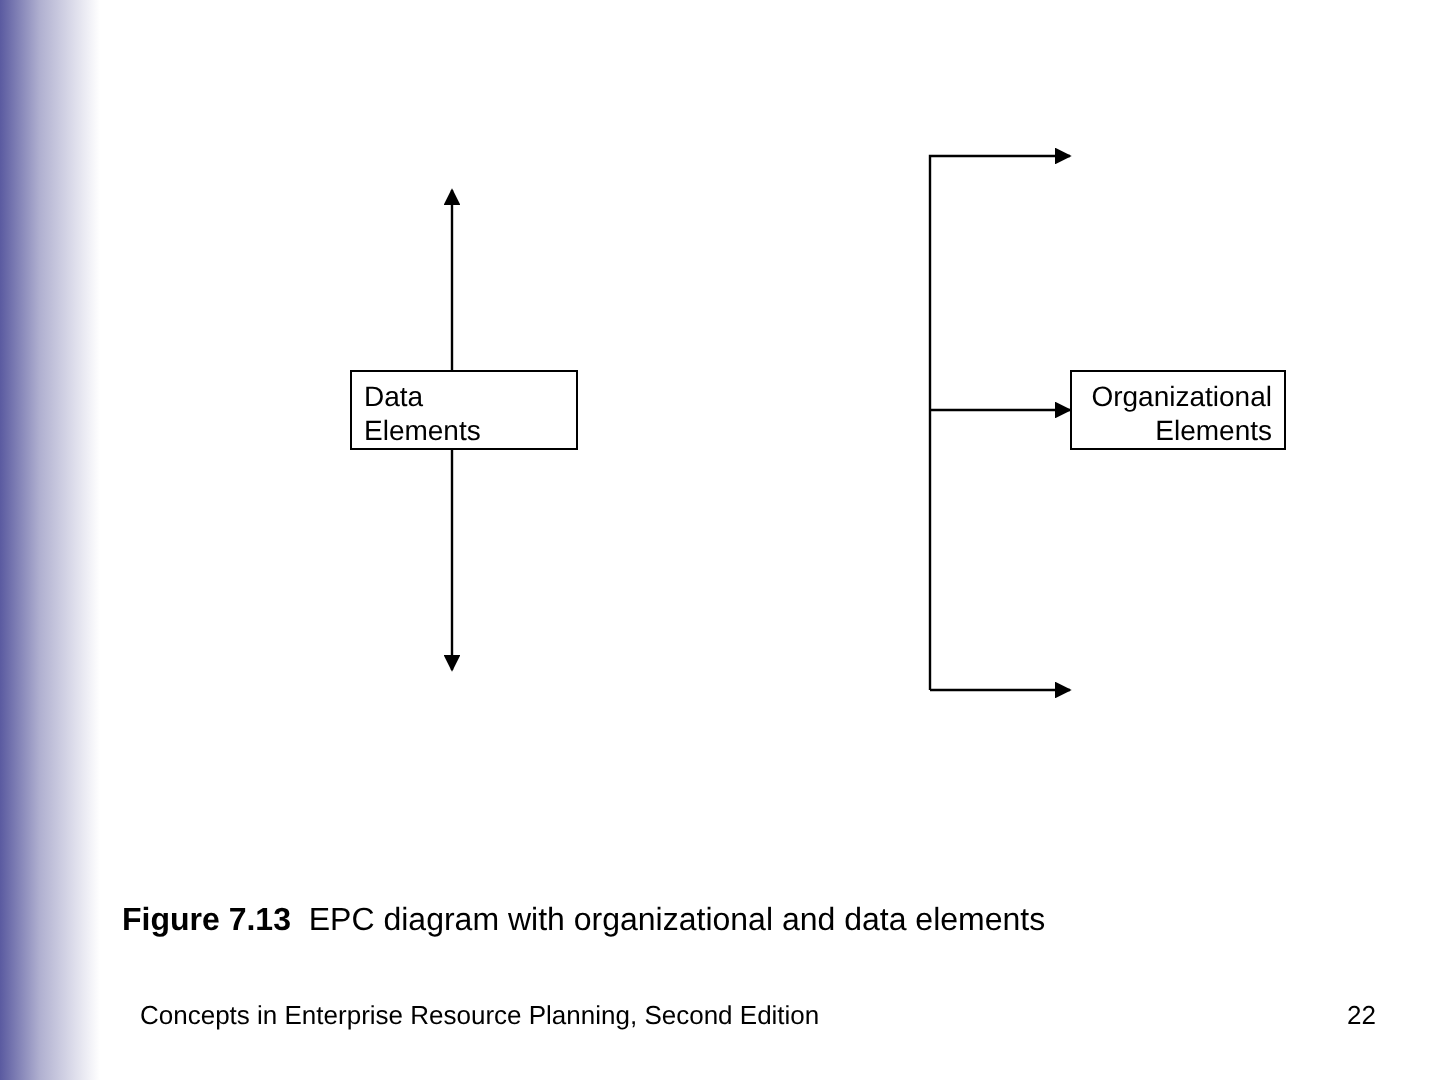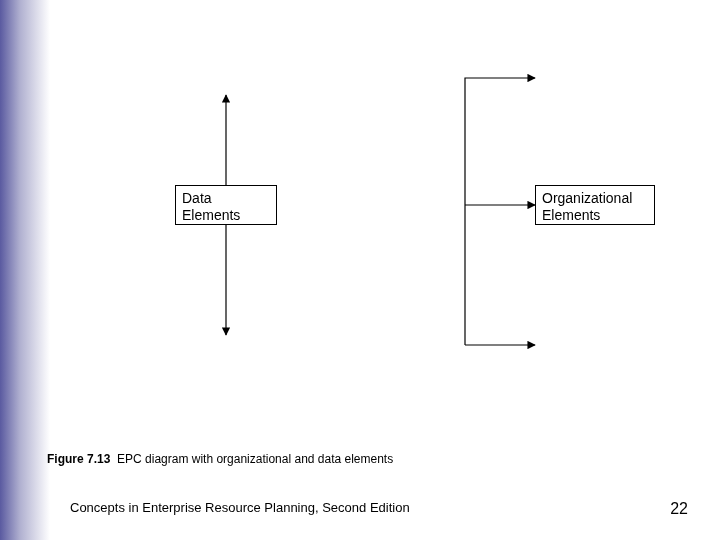--- a/index.html
+++ b/index.html
@@ -32,57 +32,58 @@
     border: 1px solid #000;
     background: #fff;
     font-size: 14px;
     line-height: 1.2;
     padding: 4px 6px;
     box-sizing: border-box;
   }
   .box-data {
     left: 175px;
     top: 185px;
-    width: 102px;
+    width: 114px;
     height: 40px;
   }
   .box-org {
     left: 535px;
     top: 185px;
-    width: 120px;
+    width: 108px;
     height: 40px;
+    text-align: right;
   }
   svg.lines {
     position: absolute;
     left: 0;
     top: 0;
     width: 720px;
     height: 540px;
   }
   .caption {
     position: absolute;
-    left: 47px;
+    left: 61px;
     top: 452px;
-    font-size: 12px;
+    font-size: 16px;
   }
   .caption .bold {
     font-weight: bold;
   }
   .footer-left {
     position: absolute;
     left: 70px;
     top: 500px;
     font-size: 13px;
     text-align: right;
   }
   .footer-right {
     position: absolute;
     right: 32px;
     top: 500px;
-    font-size: 16px;
+    font-size: 13px;
   }
 </style>
 </head>
 <body>
 
 <div class="left-gradient"></div>
 
 <div class="diagram">
 
   <svg class="lines" viewBox="0 0 720 540">

